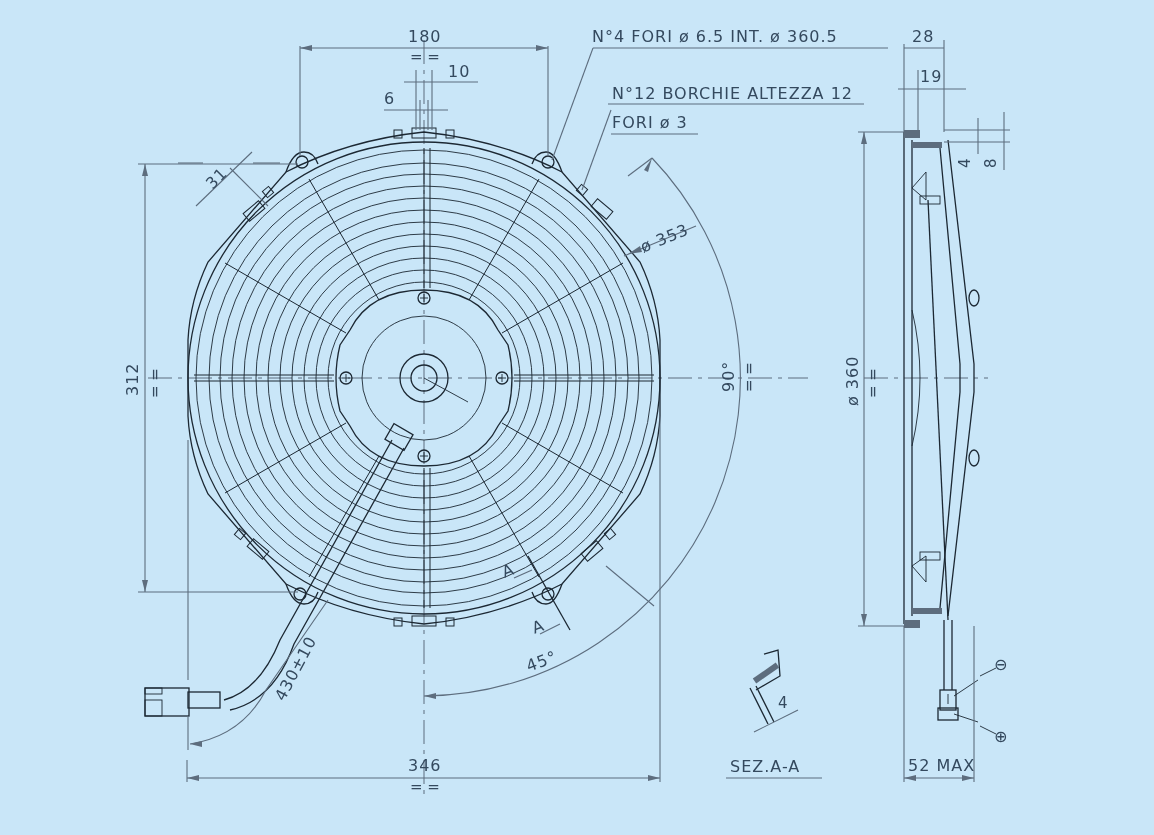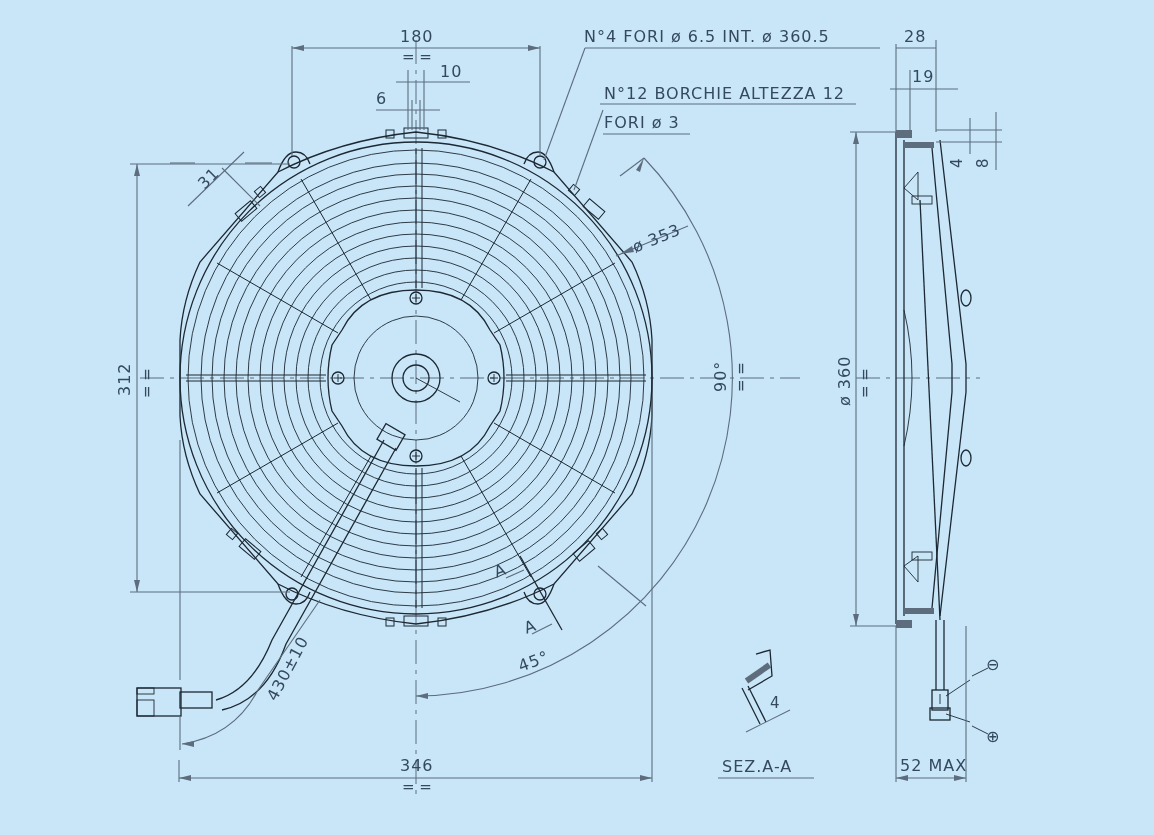--- a/index.html
+++ b/index.html
@@ -1,17 +1,17 @@
 <!DOCTYPE html>
 <html><head>
 <meta charset="utf-8">
 <style>
   html,body{margin:0;padding:0;}
   body{width:1154px;height:835px;background:#c9e6f8;overflow:hidden;font-family:"DejaVu Sans",sans-serif;}
-  #canvas{position:absolute;left:0;top:0;width:942px;height:835px;}
+  #canvas{position:absolute;left:8px;top:0;width:942px;height:835px;}
   svg text{font-family:"DejaVu Sans",sans-serif;fill:#34495e;}
   .ln{stroke:#1c2833;fill:none;stroke-width:1.3;}
   .thin{stroke:#1c2833;fill:none;stroke-width:0.9;}
   .dim{stroke:#5d6d7e;fill:none;stroke-width:1.1;}
   .ctr{stroke:#5d6d7e;fill:none;stroke-width:1;stroke-dasharray:24 6 4 6;}
   .lbl{font-size:16px;letter-spacing:1px;}
   .lbl-sm{font-size:15px;}
   .hatch{fill:#5d6d7e;}
 </style>
 </head>

